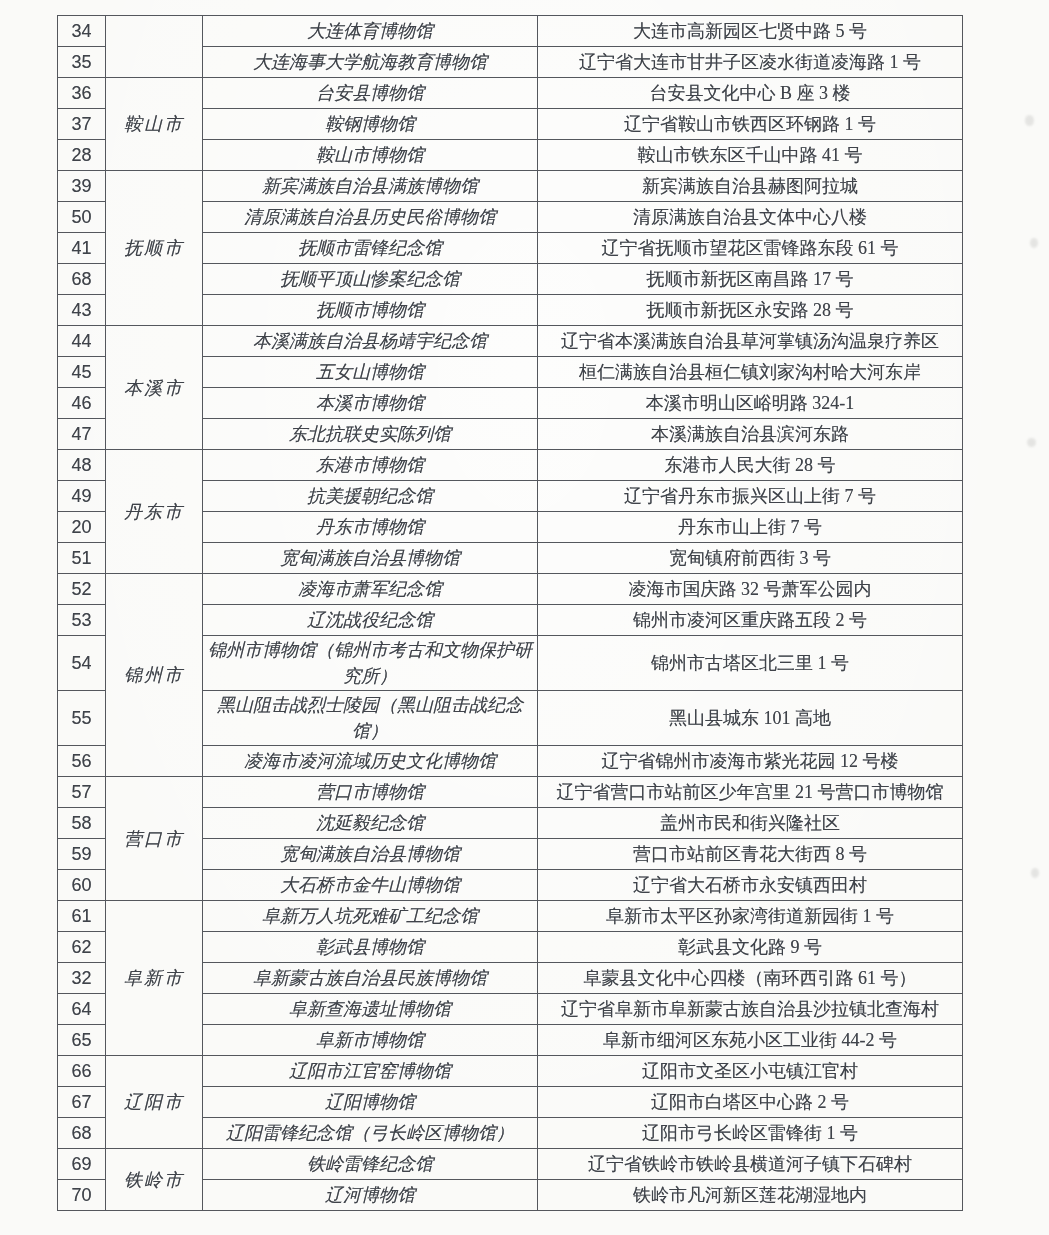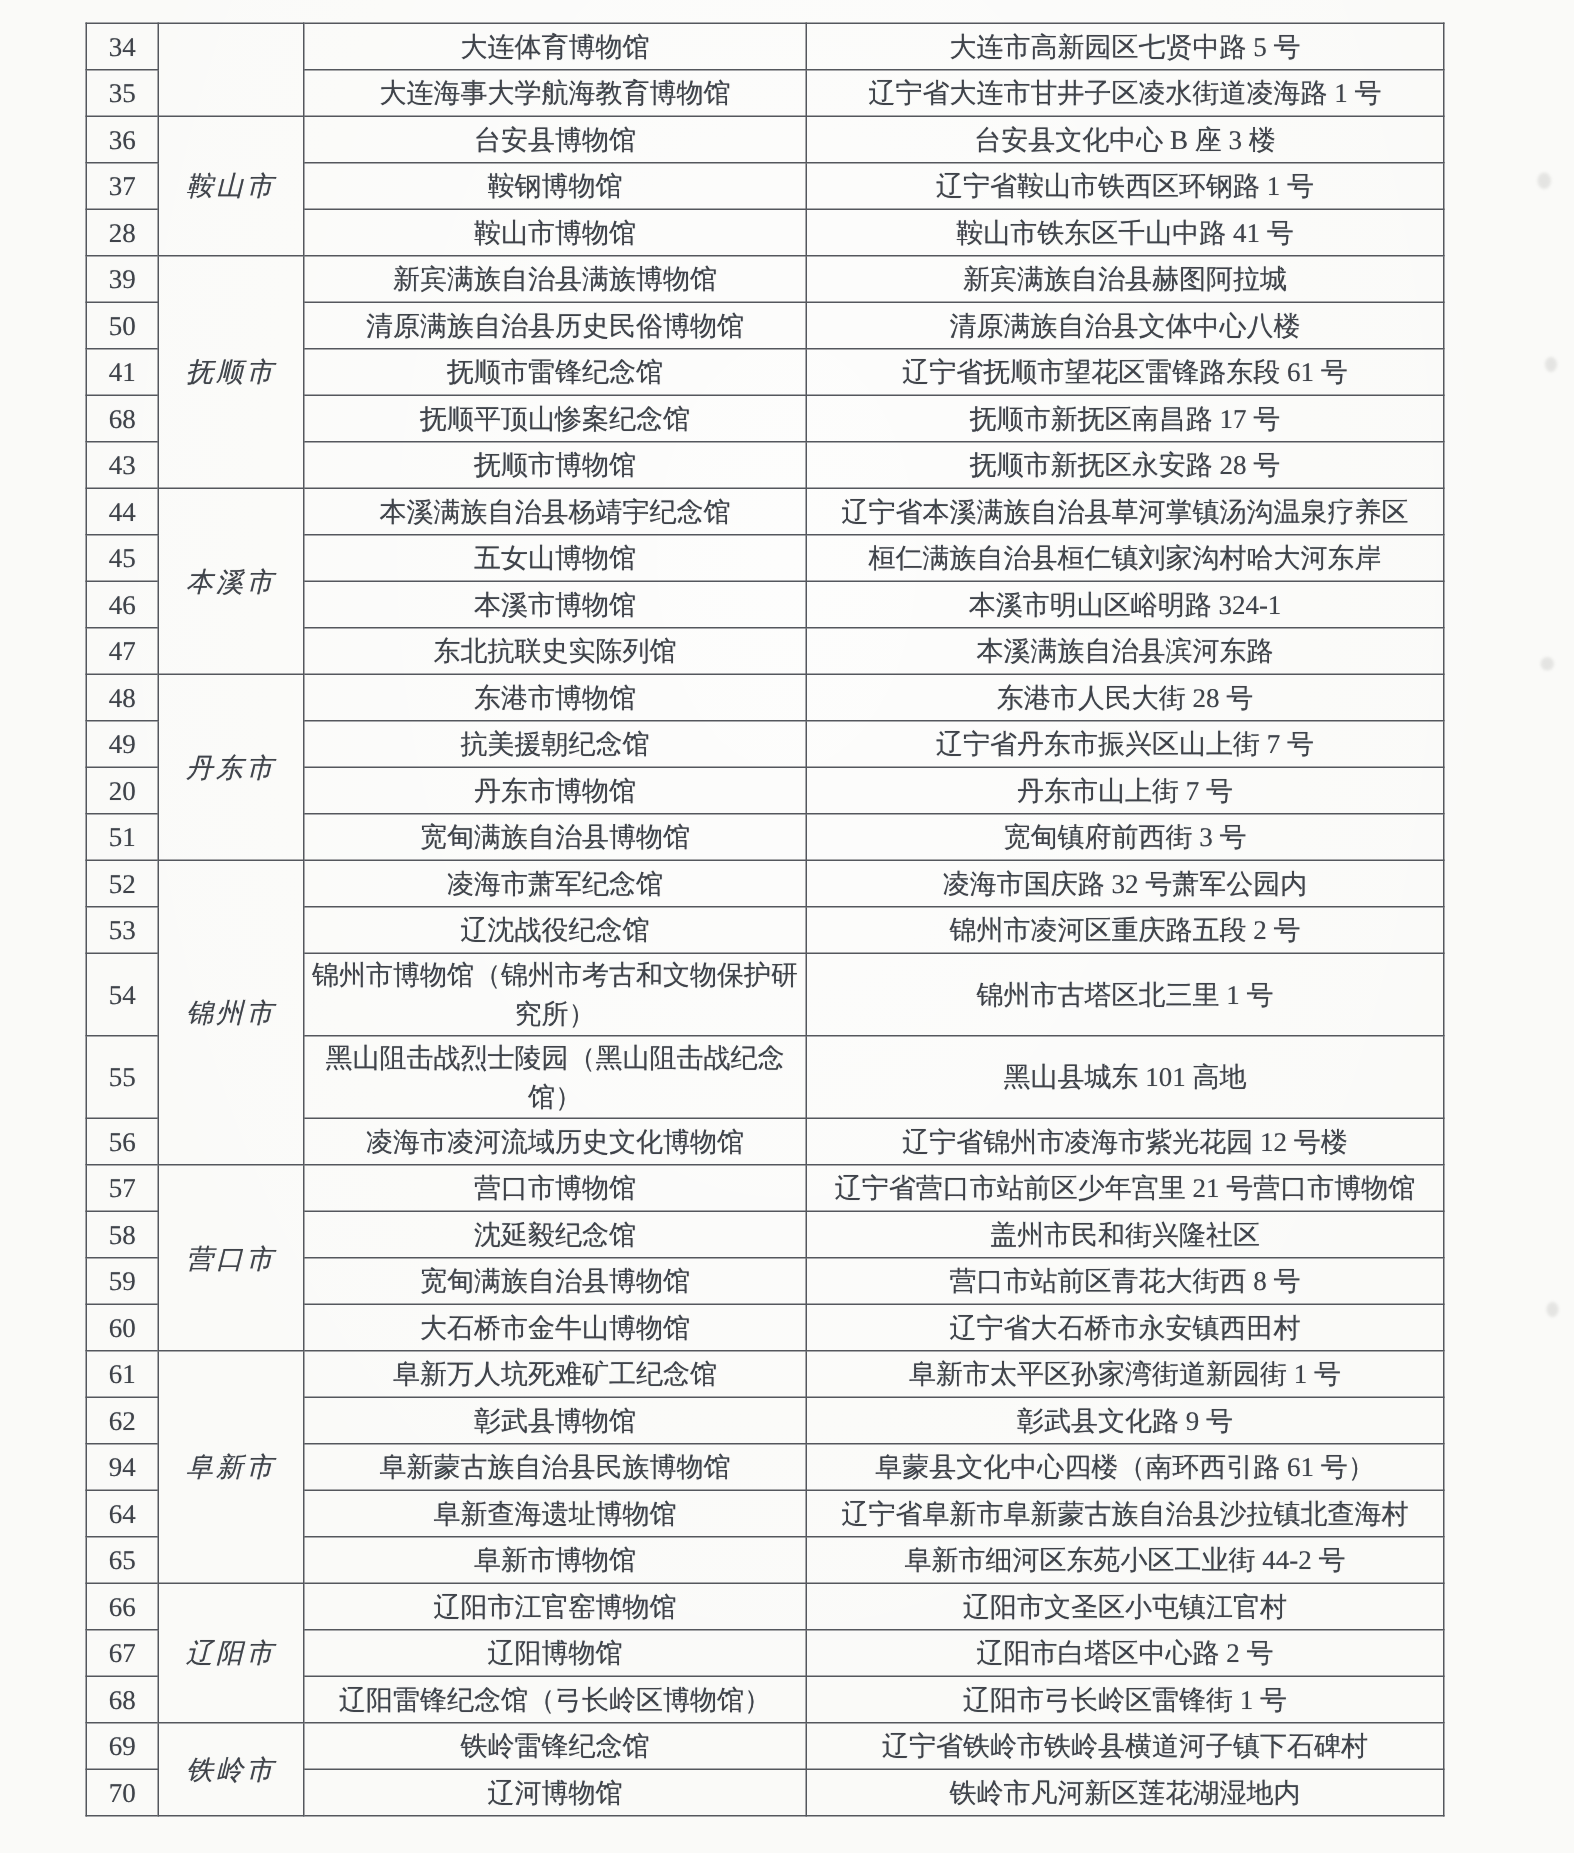--- a/index.html
+++ b/index.html
@@ -41,28 +41,29 @@
     font-size: 18px;
     line-height: 26px;
     height: 28px;
     padding: 1px 4px;
     color: #3f434a;
     text-shadow: 0 0 0.5px rgba(70,74,82,0.55);
     overflow: hidden;
   }
   td.num {
     font-size: 17px;
-    font-family: Liberation Serif, serif;
+    font-family: Liberation Sans, sans-serif;
   }
   td.city {
     letter-spacing: 2px;
     font-style: italic;
   }
   td.name {
     padding: 1px 8px;
+    font-style: italic;
   }
   td.addr {
     padding: 1px 24px;
   }
   .artifact {
     position: absolute;
     background: #9a9a98;
     border-radius: 50%;
     filter: blur(1.2px);
     opacity: 0.22;
@@ -227,21 +228,21 @@
           <td class="city" rowspan="5">阜新市</td>
           <td class="name">阜新万人坑死难矿工纪念馆</td>
           <td class="addr">阜新市太平区孙家湾街道新园街 1 号</td>
         </tr>
         <tr>
           <td class="num">62</td>
           <td class="name">彰武县博物馆</td>
           <td class="addr">彰武县文化路 9 号</td>
         </tr>
         <tr>
-          <td class="num">94</td>
+          <td class="num">32</td>
           <td class="name">阜新蒙古族自治县民族博物馆</td>
           <td class="addr">阜蒙县文化中心四楼（南环西引路 61 号）</td>
         </tr>
         <tr>
           <td class="num">64</td>
           <td class="name">阜新查海遗址博物馆</td>
           <td class="addr">辽宁省阜新市阜新蒙古族自治县沙拉镇北查海村</td>
         </tr>
         <tr>
           <td class="num">65</td>

